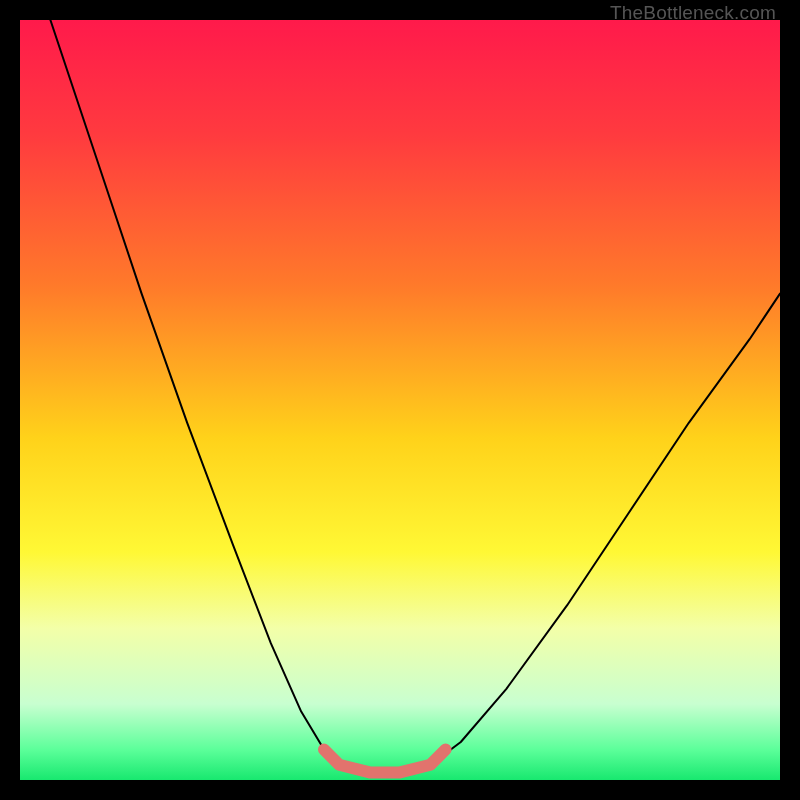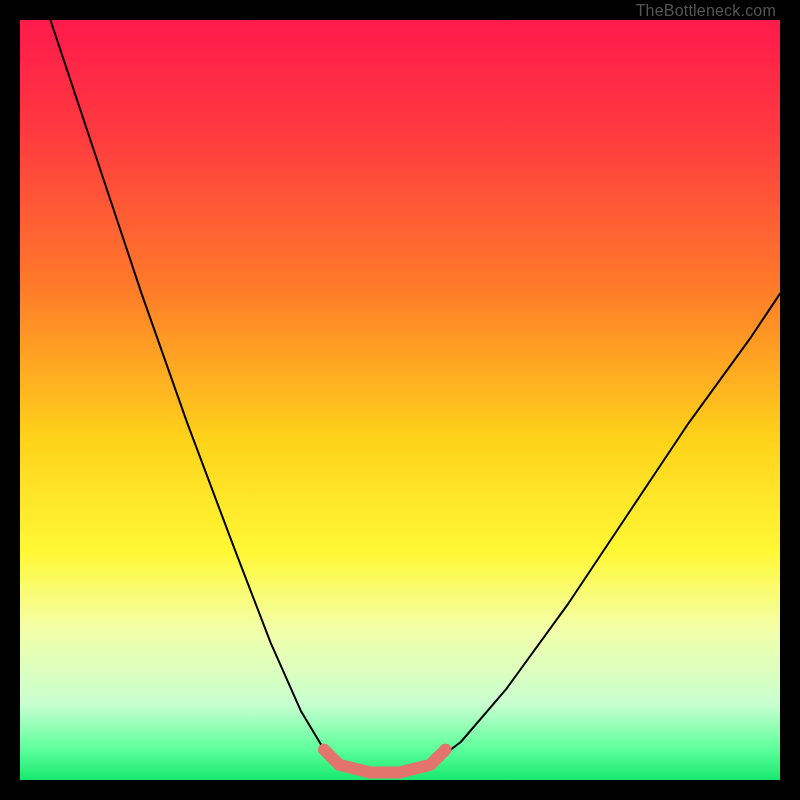--- a/index.html
+++ b/index.html
@@ -30,21 +30,21 @@
     left: 0;
     top: 0;
     width: 760px;
     height: 760px;
   }
   .watermark {
     position: absolute;
     top: 2px;
     right: 24px;
     color: #555;
-    font-size: 16px;
+    font-size: 19px;
     font-weight: 500;
     letter-spacing: 0.2px;
   }
   svg.curves {
     position: absolute;
     left: 0;
     top: 0;
     width: 760px;
     height: 760px;
   }

